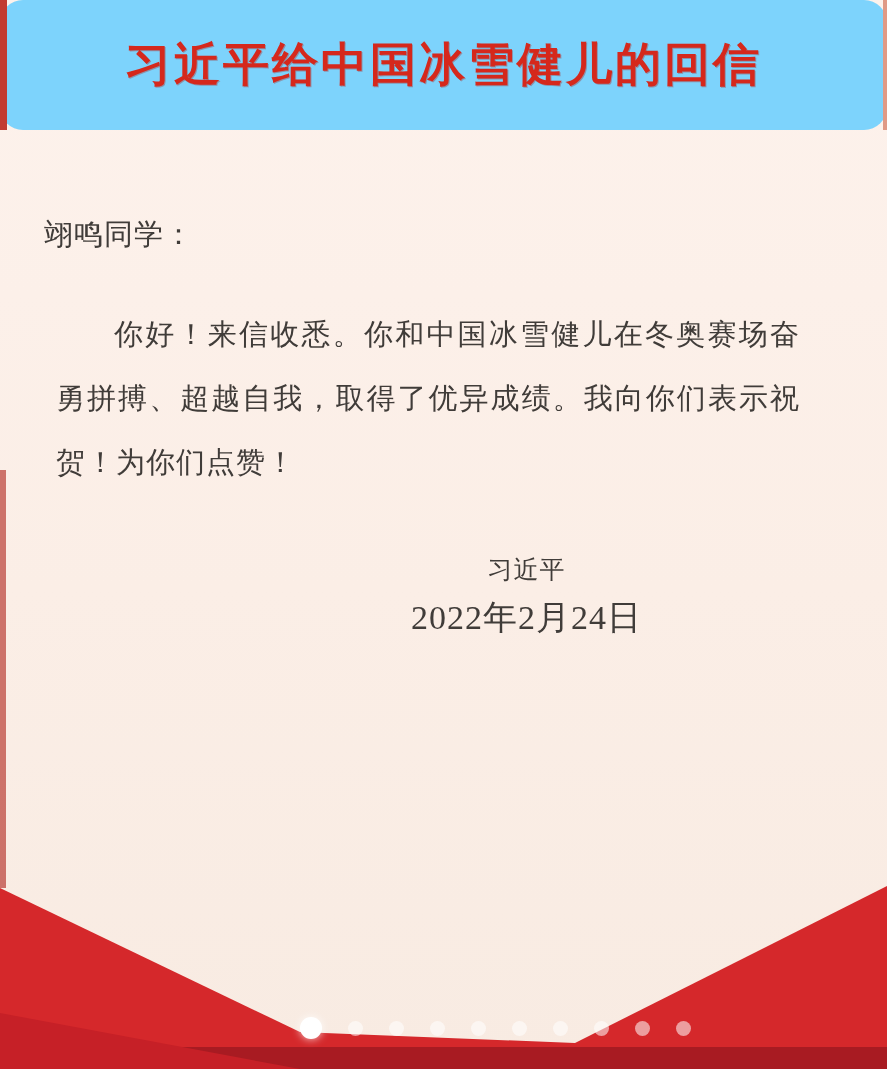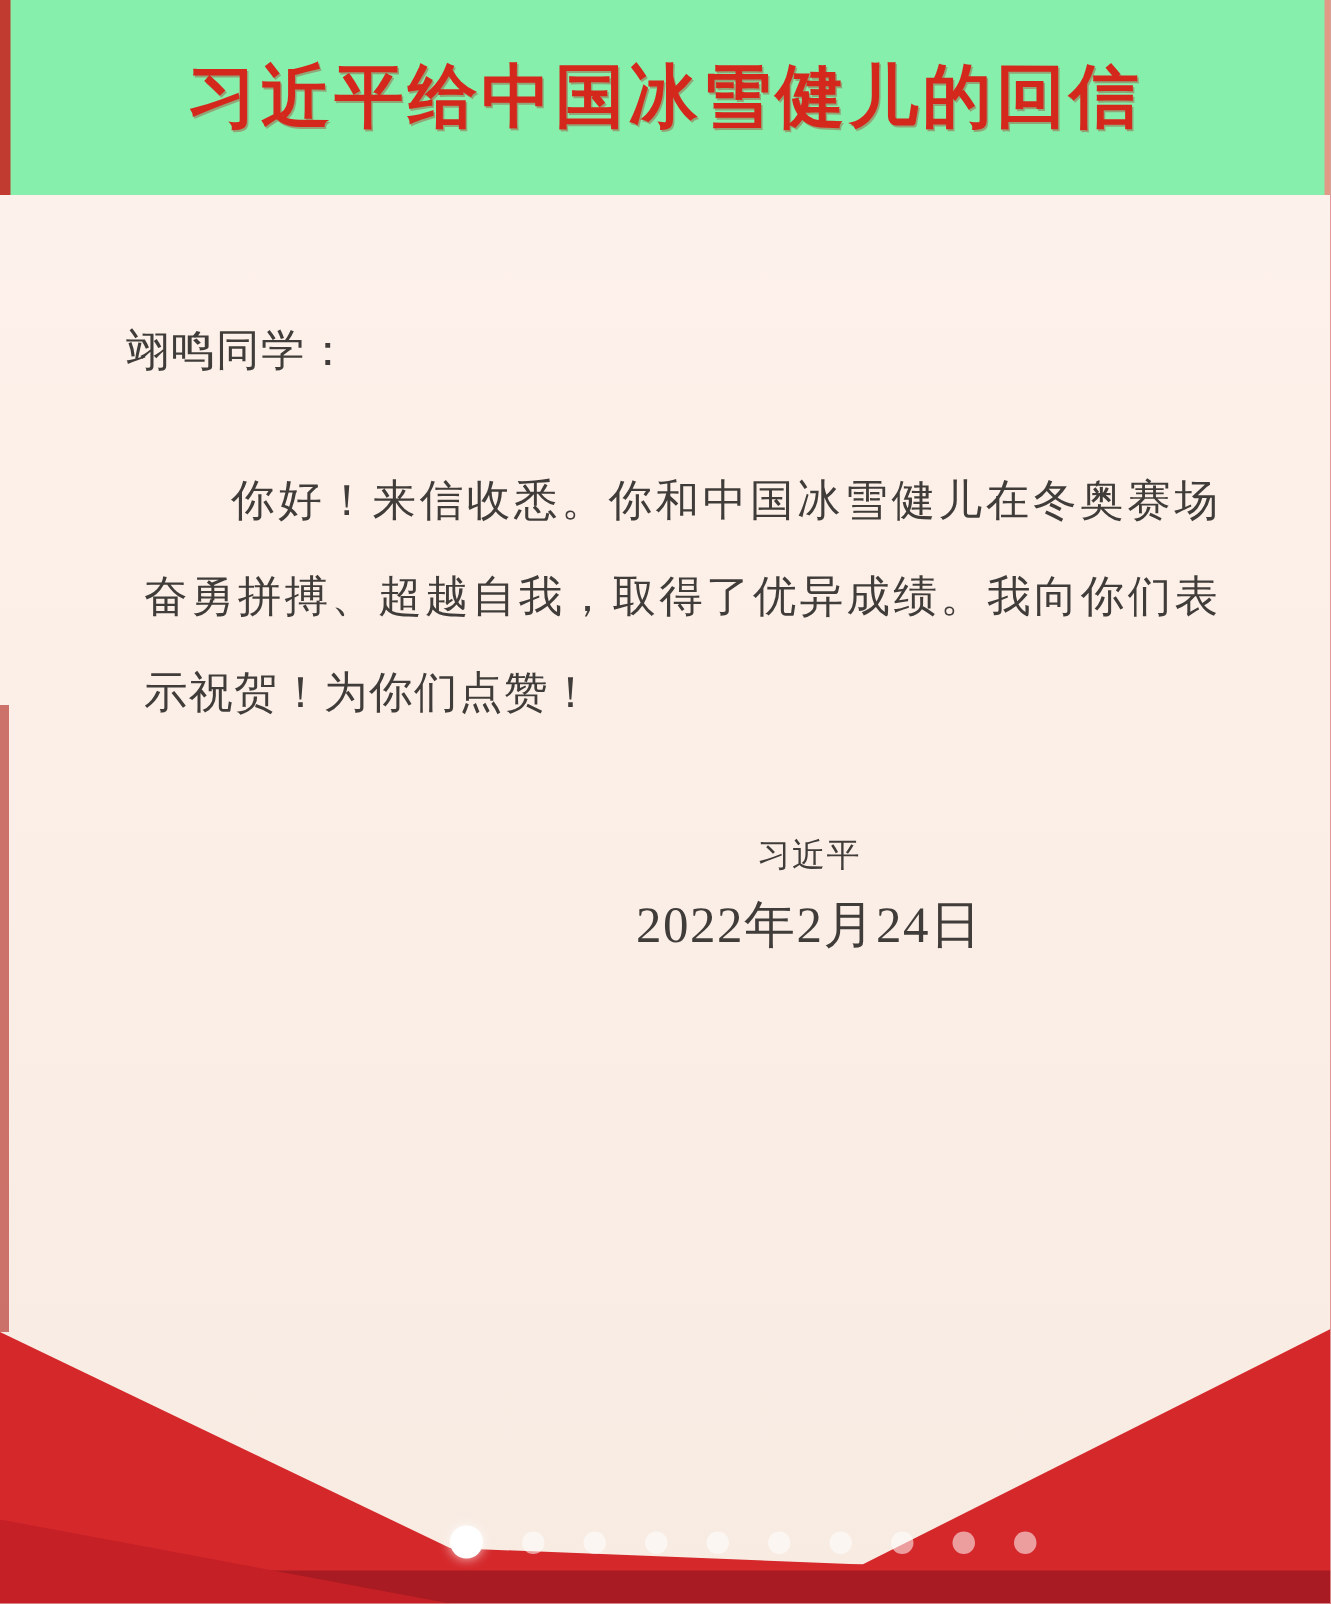--- a/index.html
+++ b/index.html
@@ -39,66 +39,67 @@
     inset: 0;
     z-index: 2;
     background: linear-gradient(180deg, #fdf2ec 0%, #fbeee6 55%, #f8ebe2 100%);
     clip-path: polygon(0 0, 887px 0, 887px 886px, 575px 1043px, 300px 1032px, 0 888px);
   }
 
   .banner {
     position: absolute;
     top: 0; left: 0; right: 0;
     height: 130px;
-    background: #86efac;
+    background: #7dd3fc;
     display: flex;
     align-items: center;
     justify-content: center;
     z-index: 3;
+    border-radius: 23px;
   }
   .banner h1 {
     margin: 0;
     font-family: "Liberation Sans", "DejaVu Sans", sans-serif;
     font-weight: 700;
     font-size: 46px;
     letter-spacing: 3px;
     color: #d5281c;
     text-shadow: 1px 1px 0 rgba(170, 30, 20, 0.35);
   }
 
   
   .edge { position: absolute; z-index: 4; }
   .edge-left-top   { left: 0;  top: 0;    width: 7px; height: 130px; background: #c23b31; }
   .edge-right-top  { right: 0; top: 0;    width: 4px; height: 130px; background: #e09a86; }
   .edge-left-mid   { left: 0;  top: 470px; width: 6px; height: 418px; background: rgba(196, 92, 84, 0.85); }
 
   .letter {
     position: absolute;
-    top: 130px; left: 0; right: 4px;
+    top: 130px; left: 0; right: 17px;
     z-index: 3;
-    padding: 72px 58px 0 84px;
+    padding: 72px 58px 0 44px;
     color: #403c39;
     font-size: 29px;
     line-height: 64px;
     letter-spacing: 1px;
   }
   .letter .salutation {
     margin: 0 0 36px 0;
   }
   .letter p.body-para {
     margin: 12px;
     text-indent: 2em;
     text-align: justify;
   }
   .signoff {
     margin: 54px 170px 0 auto;
     width: fit-content;
     text-align: center;
   }
-  .signoff .name { font-size: 22px; line-height: 44px; }
+  .signoff .name { font-size: 25px; line-height: 44px; }
   .signoff .date { font-size: 34px; line-height: 52px; white-space: nowrap; }
 
   
   .dots {
     position: absolute;
     left: 300px;
     top: 1017px;
     display: flex;
     align-items: center;
     gap: 26px;

